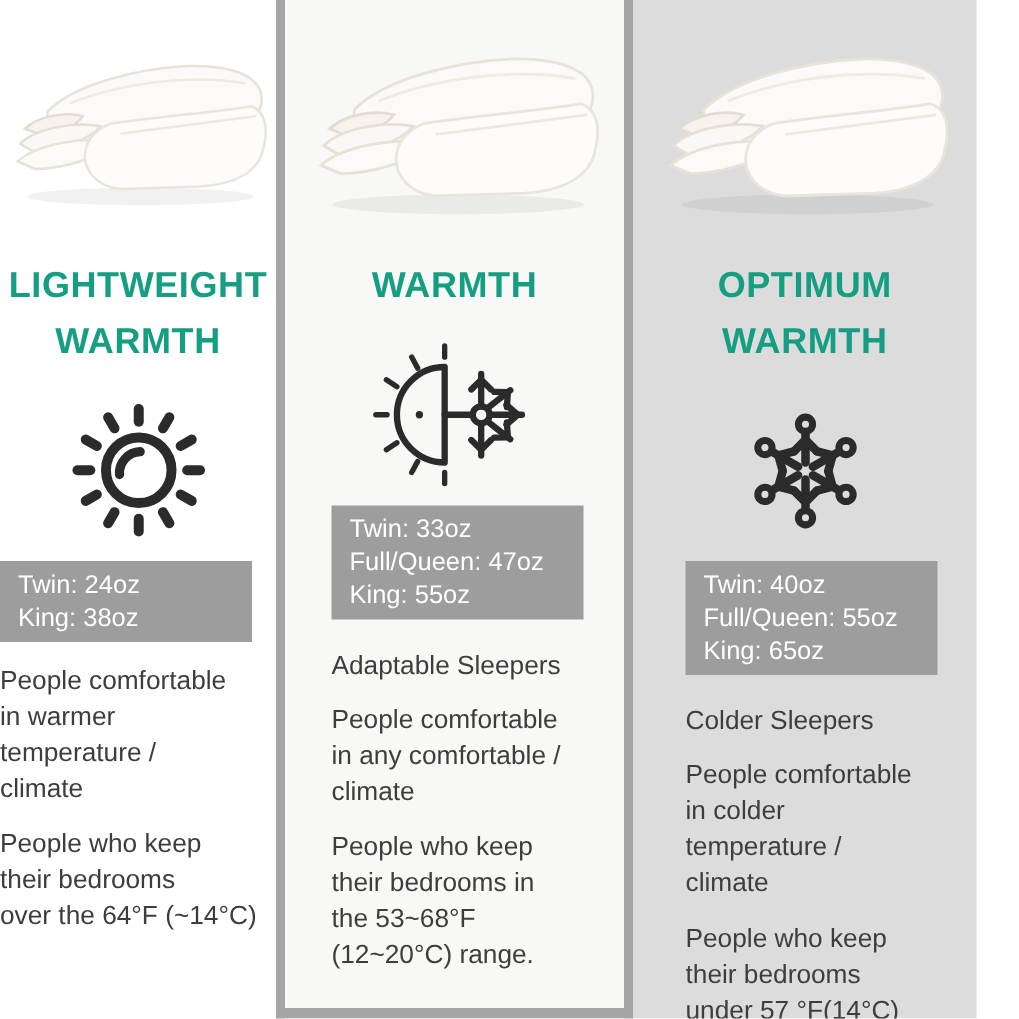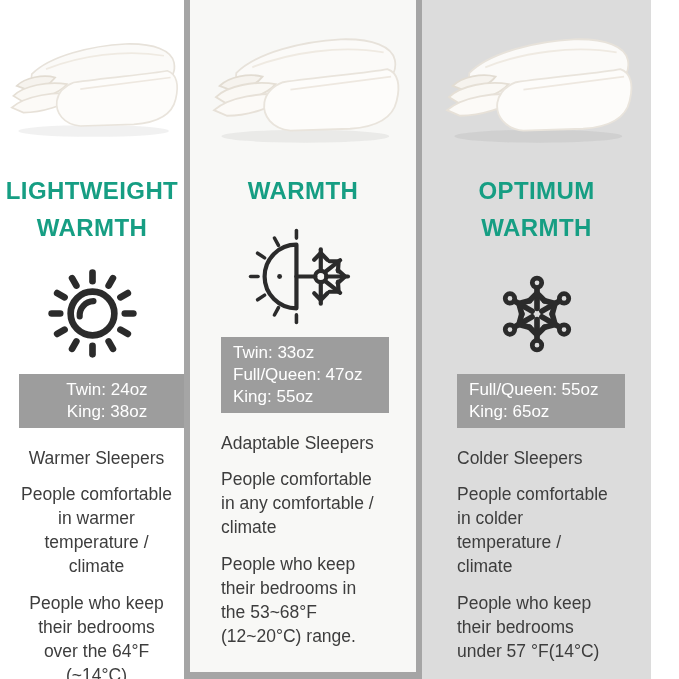--- a/index.html
+++ b/index.html
@@ -20,21 +20,21 @@
   .photo{height:150px;margin-top:10px;display:flex;justify-content:center;align-items:center;}
   .photo svg{display:block;}
 
   .heading{margin-top:12px;text-align:center;font-weight:bold;font-size:24px;line-height:37px;
     letter-spacing:0.4px;color:#169e83;}
   .heading span{display:block;}
 
   .icon-wrap{margin-top:8px;height:96px;display:flex;justify-content:center;align-items:center;}
 
   .lblock{display:block;}
-  .col-left  .lblock{margin-left:19px;margin-right:10px;text-align:center;}
+  .col-left  .lblock{margin-right:10px;}
   .col-mid   .lblock{margin-left:31px;margin-right:8px;}
   .col-right .lblock{margin-left:35px;margin-right:8px;}
 
   .spec-box{
     margin-top:12px;width:168px;box-sizing:border-box;
     background:#9d9d9d;color:#ffffff;
     font-size:17px;line-height:22px;padding:5px 4px 5px 12px;
   }
   .sleeper{margin-top:19px;font-size:17.5px;color:#3d3d3d;line-height:22px;}
   .desc{margin-top:13px;font-size:17.5px;line-height:24px;color:#3d3d3d;}
@@ -88,21 +88,20 @@
             <line x1="67" y1="79.4" x2="71.5" y2="87.2"></line>
             <line x1="79.4" y1="67" x2="87.2" y2="71.5"></line>
           </g>
         </g>
       </svg>
     </div>
     <div class="spec-box lblock">
       <div>Twin: 24oz</div>
       <div>King: 38oz</div>
     </div>
-    <div class="sleeper lblock">Warmer Sleepers</div>
     <div class="desc lblock">
       <div>People comfortable</div>
       <div>in warmer</div>
       <div>temperature /</div>
       <div>climate</div>
     </div>
     <div class="desc lblock">
       <div>People who keep</div>
       <div>their bedrooms</div>
       <div>over the 64°F (~14°C)</div>
@@ -210,20 +209,21 @@
           <path d="M33.9 55.1 L30.9 66 L41.9 68.9"></path>
           <circle cx="21.4" cy="71.5" r="5" stroke-width="5"></circle>
 
           <line x1="55.2" y1="58" x2="73.4" y2="68.5"></line>
           <path d="M66.1 55.1 L69.1 66 L58.1 68.9"></path>
           <circle cx="78.6" cy="71.5" r="5" stroke-width="5"></circle>
         </g>
       </svg>
     </div>
     <div class="spec-box lblock">
+      <div>Twin: 40oz</div>
       <div>Full/Queen: 55oz</div>
       <div>King: 65oz</div>
     </div>
     <div class="sleeper lblock">Colder Sleepers</div>
     <div class="desc lblock">
       <div>People comfortable</div>
       <div>in colder</div>
       <div>temperature /</div>
       <div>climate</div>
     </div>

